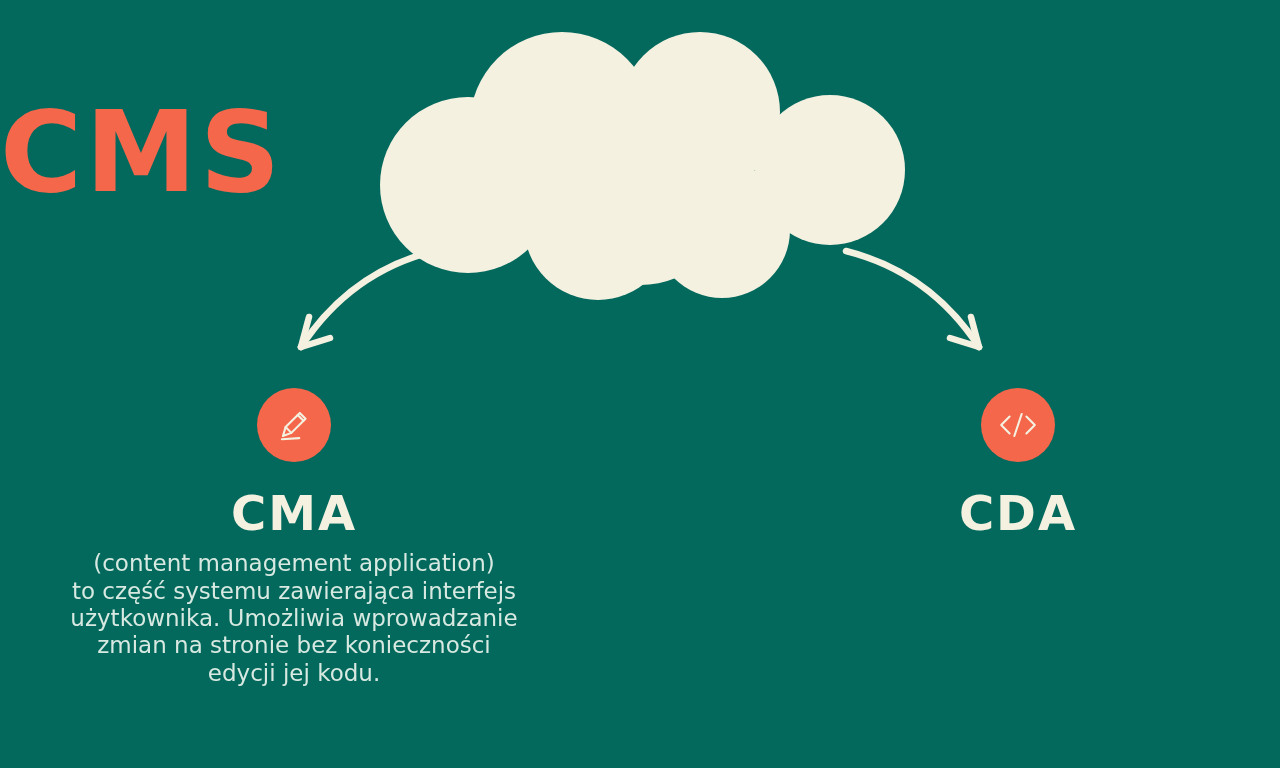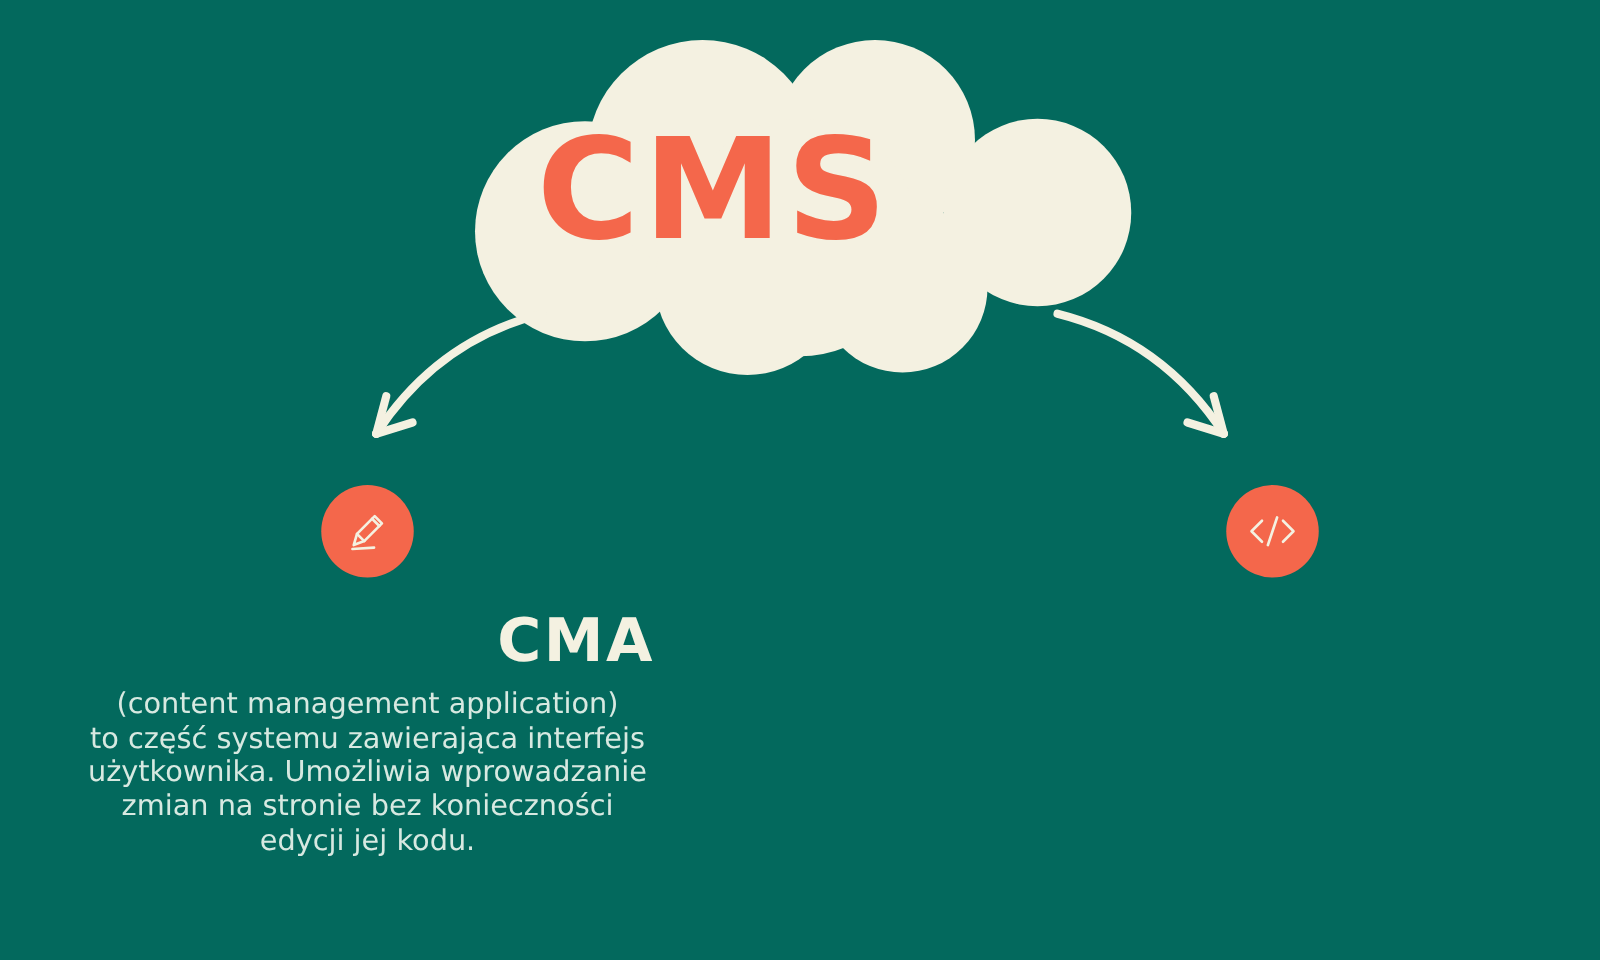--- a/index.html
+++ b/index.html
@@ -12,27 +12,26 @@
   .scene {
     position: absolute;
     left: 0; top: 0;
     width: 1280px; height: 768px;
     pointer-events: none;
   }
   .cms-title {
     position: absolute;
     left: 0; top: 96px;
     width: 1054px;
-    text-align: center;
+    text-align: left;
     font-size: 112px;
     font-weight: bold;
     letter-spacing: 3px;
     line-height: 1;
     color: #f4674b;
-    margin-left: 44px;
   }
   .column {
     position: absolute;
     top: 388px;
     width: 460px;
     text-align: center;
   }
   .column.left  { left: 64px; }
   .column.right { left: 788px; }
   .badge {
@@ -45,21 +44,20 @@
     justify-content: center;
   }
   .badge svg { width: 42px; height: 42px; }
   .col-title {
     margin-top: 24px;
     font-size: 48px;
     font-weight: bold;
     letter-spacing: 2px;
     line-height: 1.15;
     color: #f4f1e1;
-    text-align: right;
   }
   .col-desc {
     margin-top: 9px;
     font-size: 23px;
     line-height: 27.4px;
     color: #d7e9e1;
     white-space: pre-line;
   }
 </style>
 </head>
@@ -107,13 +105,14 @@
 </section>
 
 <section class="column right">
   <div class="badge">
     <svg viewBox="0 0 40 40" fill="none" stroke="#f4f1e1" stroke-width="2" stroke-linecap="round" stroke-linejoin="round">
       <path d="M 12 12 L 4 20 L 12 28"></path>
       <path d="M 28 12 L 36 20 L 28 28"></path>
       <path d="M 23.5 9.5 L 16.5 30.5"></path>
     </svg>
   </div>
+  <h2 class="col-title">CDA</h2>
 </section>
 
 </body></html>

